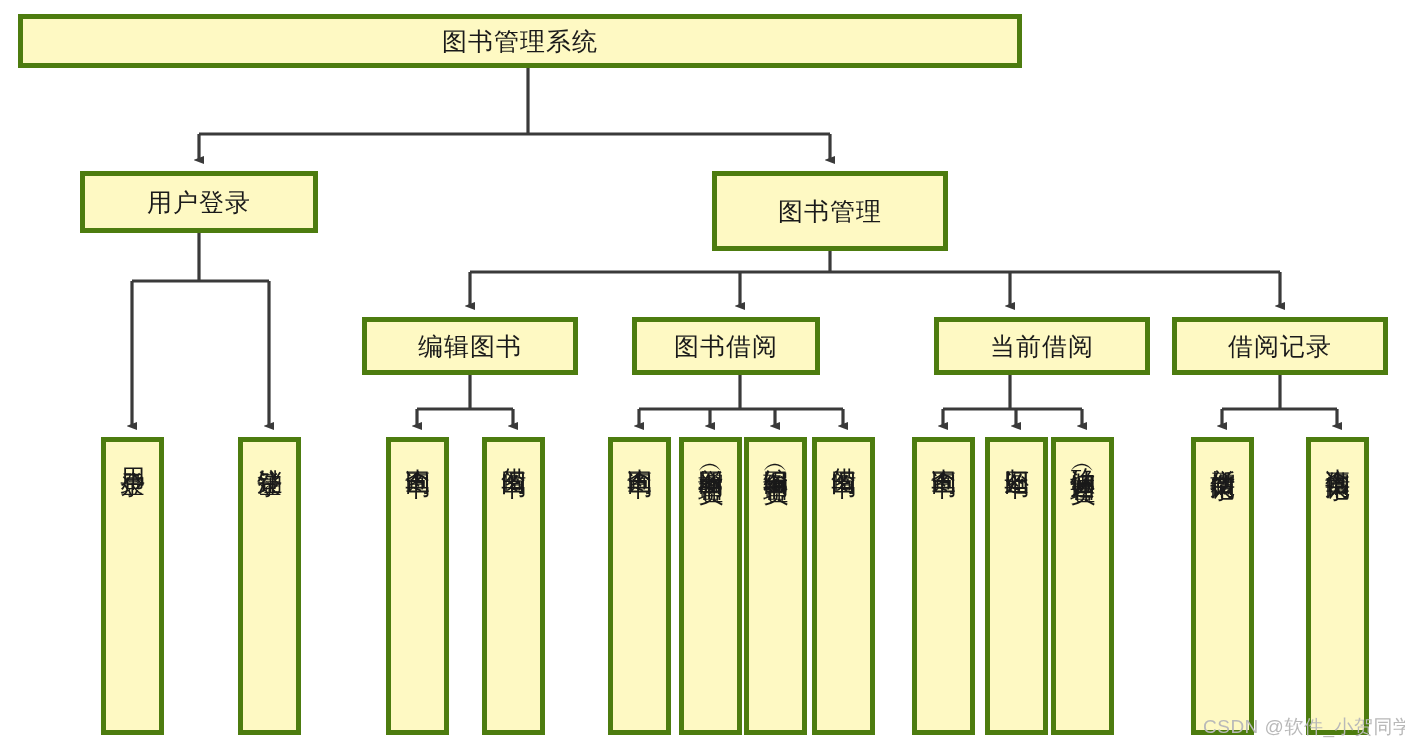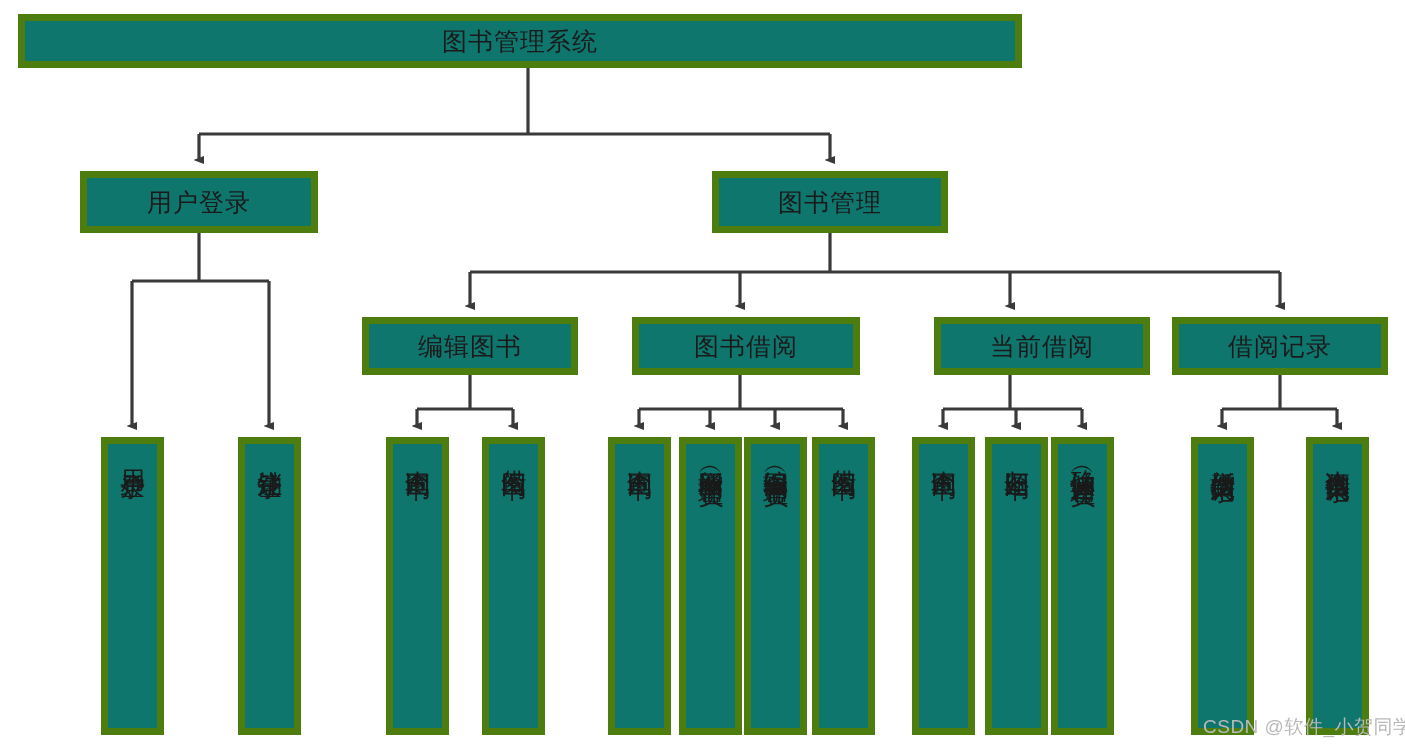--- a/index.html
+++ b/index.html
@@ -13,22 +13,22 @@
   #canvas {
     position: relative;
     width: 1405px;
     height: 747px;
     background: #ffffff;
     overflow: hidden;
   }
   .node {
     position: absolute;
     box-sizing: border-box;
-    border: 7px solid #4d7c0f;
-    background: #0f766e;
+    border: 5px solid #4d7c0f;
+    background: #fef9c3;
     display: flex;
     align-items: center;
     justify-content: center;
     color: #1a1a1a;
   }
   .node-h {
     font-size: 25px;
     letter-spacing: 1px;
   }
   .node-v {
@@ -118,28 +118,28 @@
     </g>
   </svg>
 
   <div class="node node-h" style="left:18px;top:14px;width:1004px;height:54px;">
     <span>图书管理系统</span>
   </div>
 
   <div class="node node-h" style="left:80px;top:171px;width:238px;height:62px;">
     <span>用户登录</span>
   </div>
-  <div class="node node-h" style="left:712px;top:171px;width:236px;height:62px;">
+  <div class="node node-h" style="left:712px;top:171px;width:236px;height:80px;">
     <span>图书管理</span>
   </div>
 
   <div class="node node-h" style="left:362px;top:317px;width:216px;height:58px;">
     <span>编辑图书</span>
   </div>
-  <div class="node node-h" style="left:632px;top:317px;width:228px;height:58px;">
+  <div class="node node-h" style="left:632px;top:317px;width:188px;height:58px;">
     <span>图书借阅</span>
   </div>
   <div class="node node-h" style="left:902px;top:317px;width:216px;height:58px;margin-left:32px;">
     <span>当前借阅</span>
   </div>
   <div class="node node-h" style="left:1172px;top:317px;width:216px;height:58px;">
     <span>借阅记录</span>
   </div>
 
   <div class="node node-v" style="left:101px;top:437px;width:63px;height:298px;">

